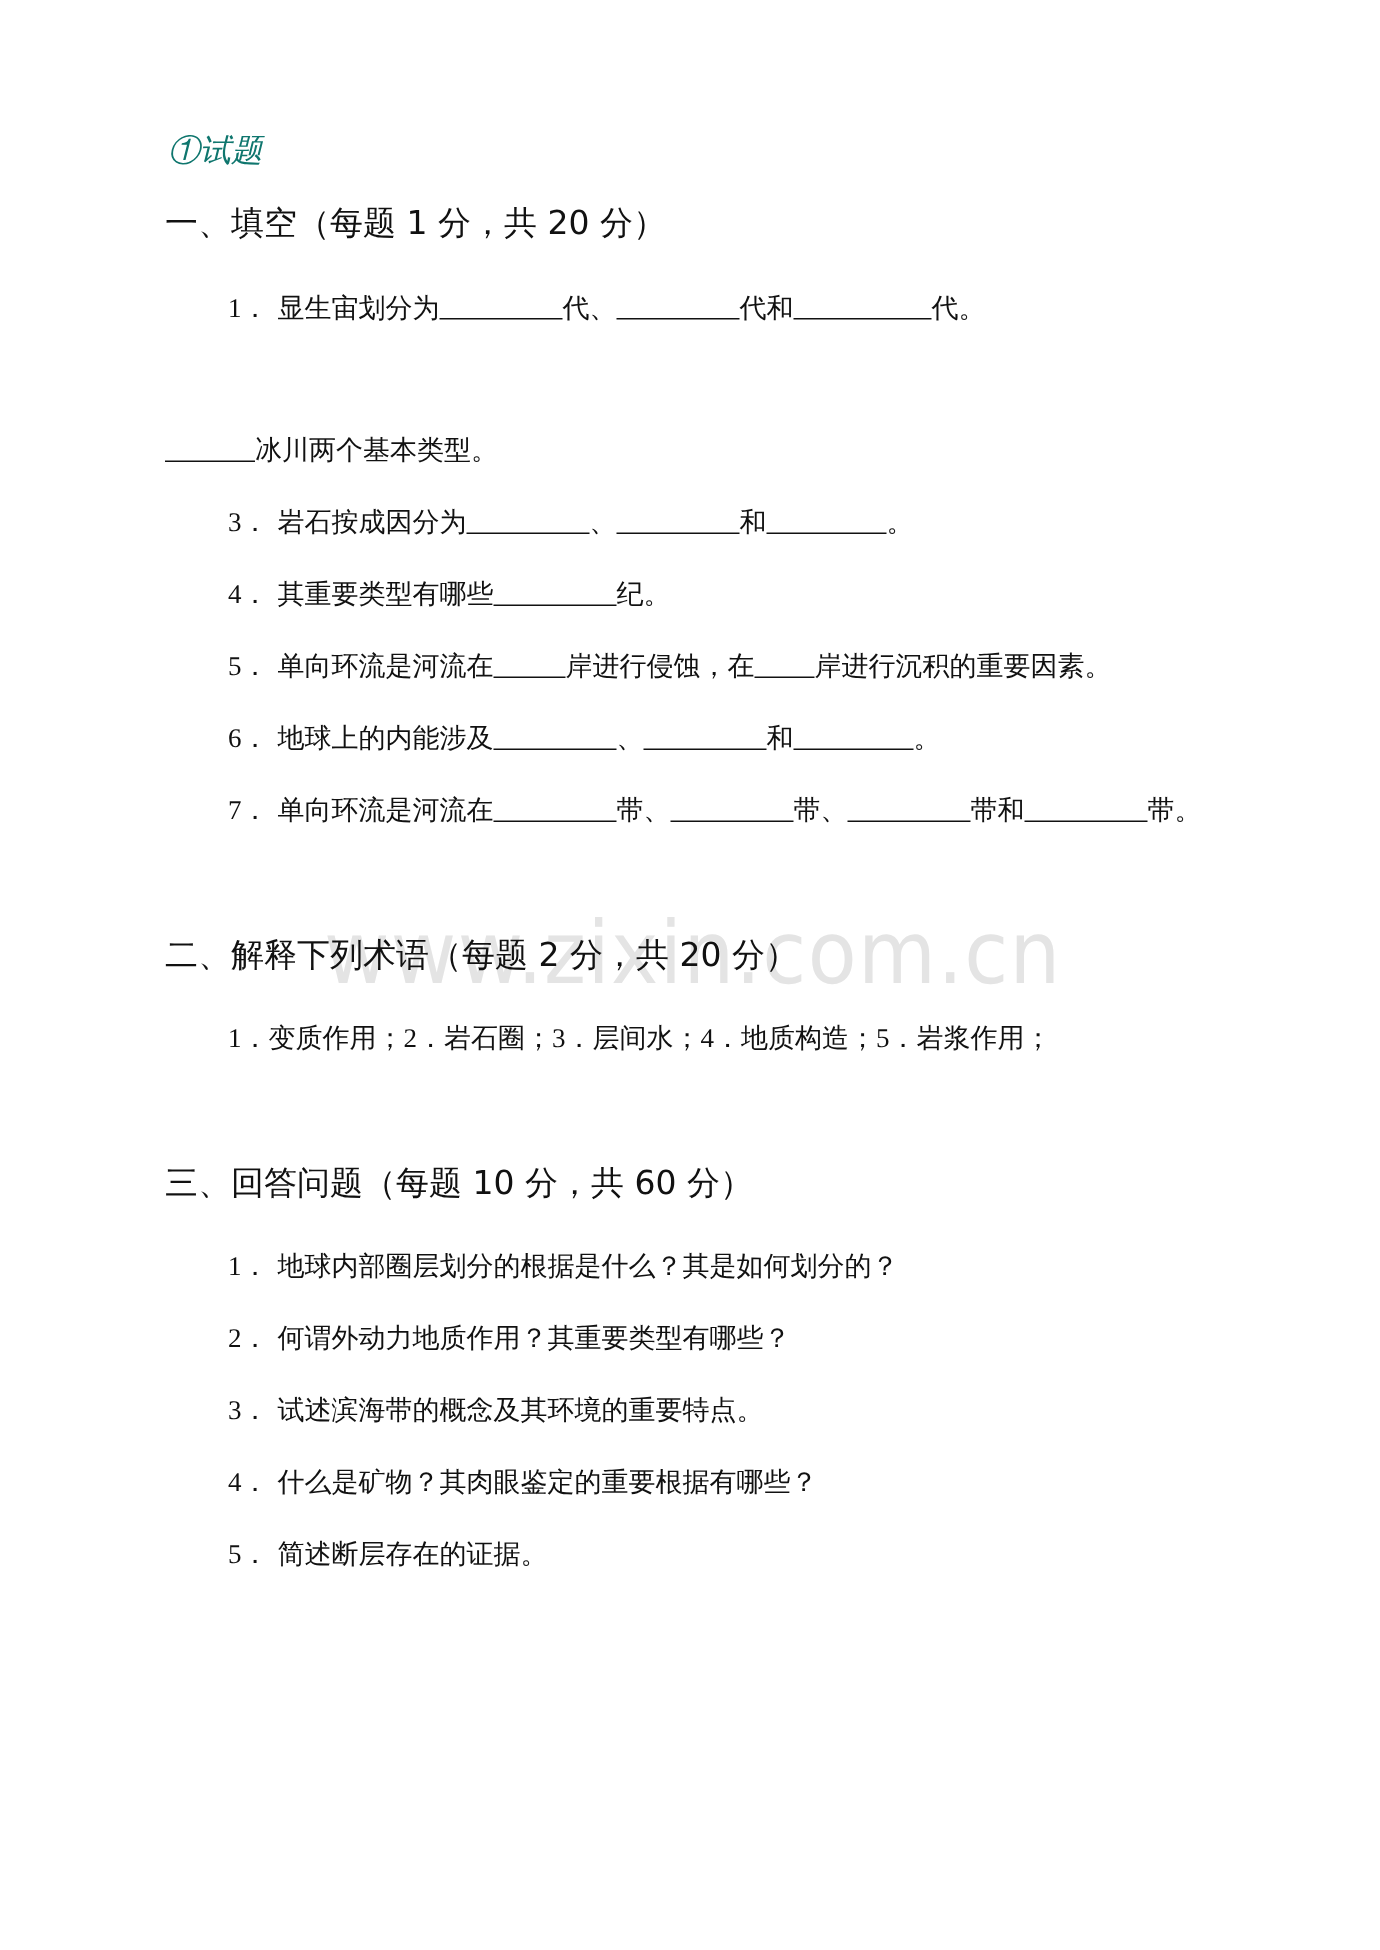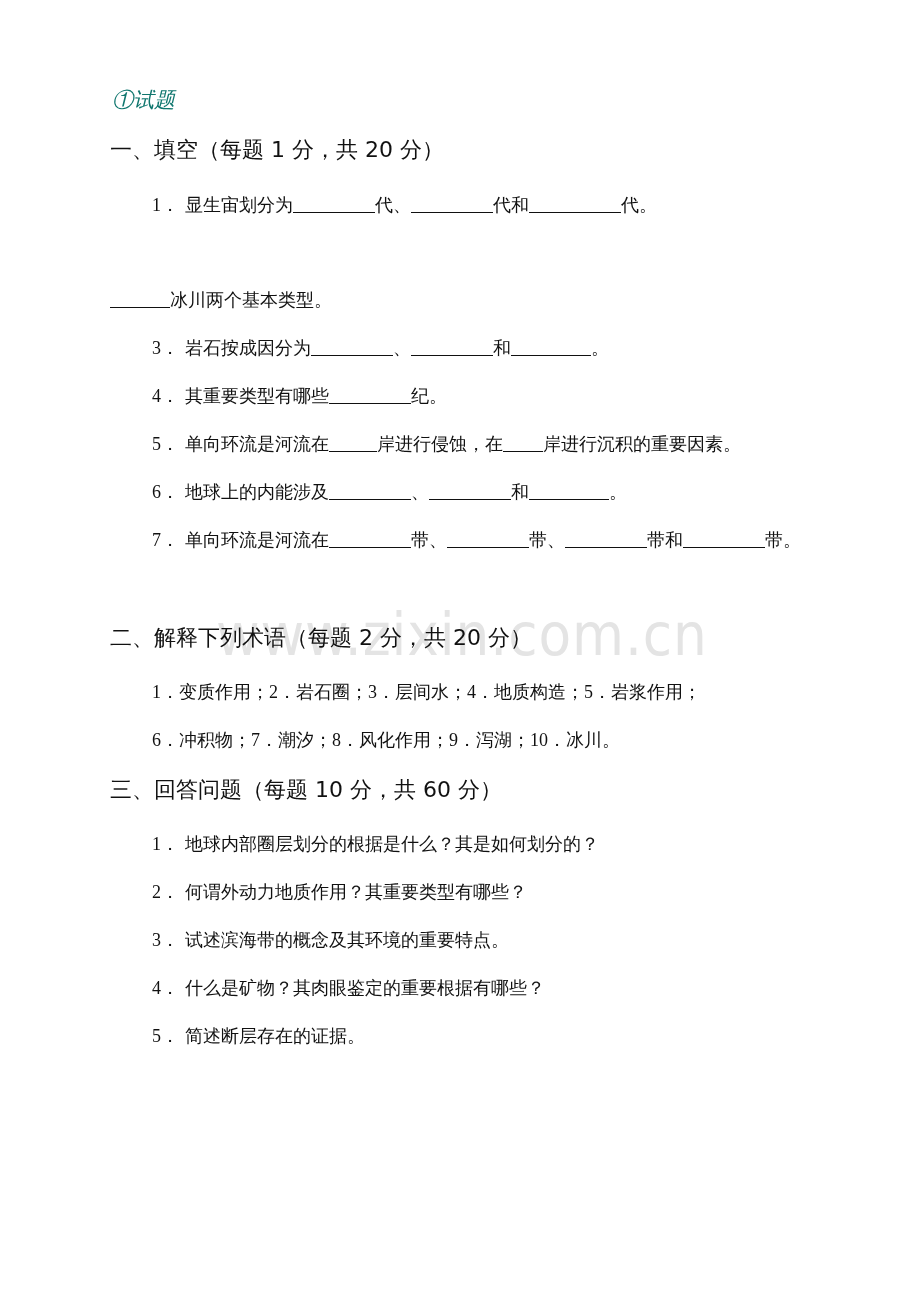--- a/index.html
+++ b/index.html
@@ -109,21 +109,20 @@
   </div>
 
   <div class="line indent" style="top:528px;">
     <span class="num">7．</span><span>单向环流是河流在</span><span class="blank" style="width:82px"></span><span>带、</span><span class="blank" style="width:82px"></span><span>带、</span><span class="blank" style="width:82px"></span><span>带和</span><span class="blank" style="width:82px"></span><span>带。</span>
   </div>
 
 
   <div class="section-heading" style="top:624px;">二、解释下列术语（每题 2 分，共 20 分）</div>
 
   <div class="line indent" style="top:680px;">1．变质作用；2．岩石圈；3．层间水；4．地质构造；5．岩浆作用；</div>
-  <div class="line indent" style="top:728px;">6．冲积物；7．潮汐；8．风化作用；9．泻湖；10．冰川。</div>
 
   <div class="section-heading" style="top:776px;">三、回答问题（每题 10 分，共 60 分）</div>
 
   <div class="line indent" style="top:832px;">
     <span class="num">1．</span><span>地球内部圈层划分的根据是什么？其是如何划分的？</span>
   </div>
   <div class="line indent" style="top:880px;">
     <span class="num">2．</span><span>何谓外动力地质作用？其重要类型有哪些？</span>
   </div>
   <div class="line indent" style="top:928px;">

